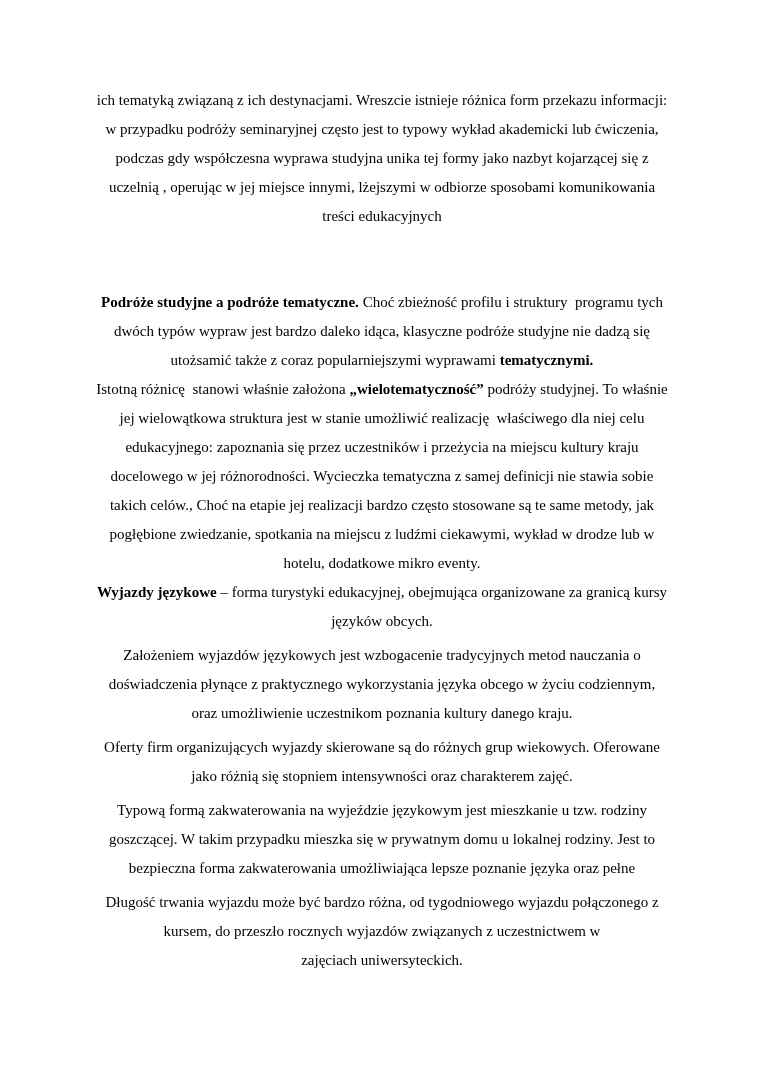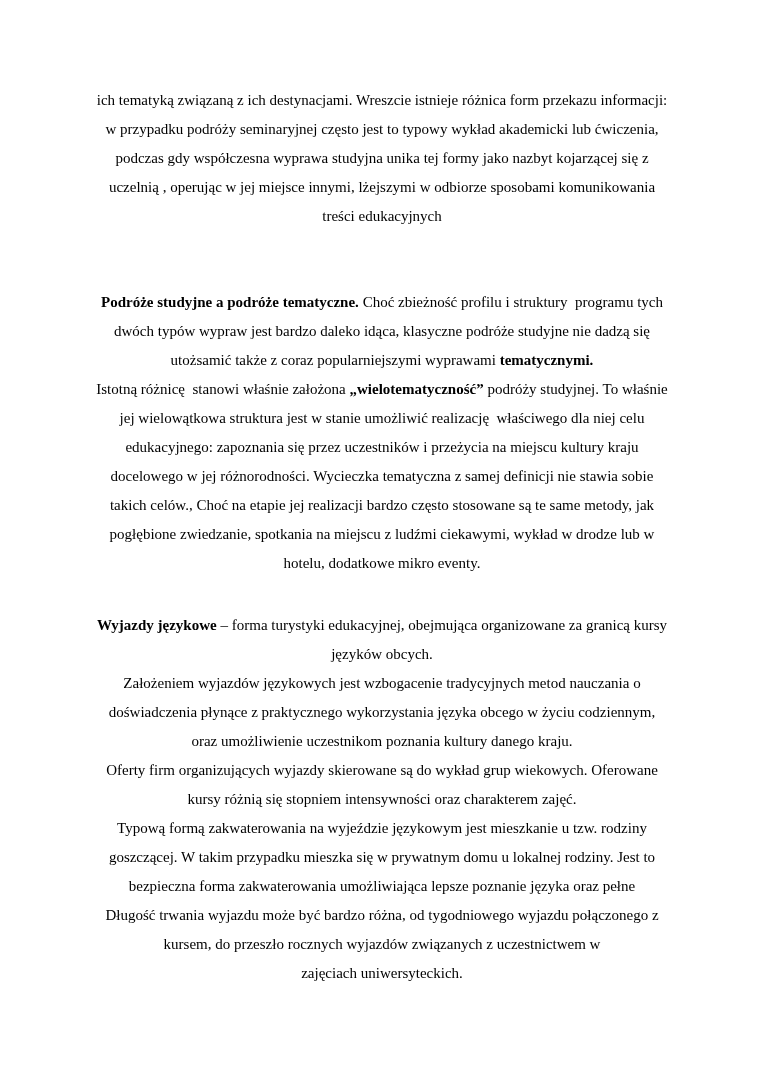--- a/index.html
+++ b/index.html
@@ -24,37 +24,37 @@
     line-height: 29px;
     overflow: hidden;
   }
   .para {
     margin: 0;
     white-space: pre-wrap;
     text-align: center;
   }
   .bold { font-weight: bold; }
   .gap-xl { margin-top: 57px; }
-  .gap-lg { margin-top: 33px; }
-  .gap-sm { }
+  .gap-lg { }
+  .gap-sm { margin-top: 5px; }
 </style>
 </head>
 <body>
 
 <div class="page">
 
   <p class="para"><span>ich tematyką związaną z ich destynacjami. Wreszcie istnieje różnica form przekazu informacji: w przypadku podróży seminaryjnej często jest to typowy wykład akademicki lub ćwiczenia, podczas gdy współczesna wyprawa studyjna unika tej formy jako nazbyt kojarzącej się z uczelnią , operując w jej miejsce innymi, lżejszymi w odbiorze sposobami komunikowania treści edukacyjnych</span></p>
 
   <p class="para gap-xl"><span class="bold">Podróże studyjne a podróże tematyczne.</span><span> Choć zbieżność profilu i struktury  programu tych dwóch typów wypraw jest bardzo daleko idąca, klasyczne podróże studyjne nie dadzą się utożsamić także z coraz popularniejszymi wyprawami </span><span class="bold">tematycznymi.</span><span>
 Istotną różnicę  stanowi właśnie założona </span><span class="bold">„wielotematyczność”</span><span> podróży studyjnej. To właśnie jej wielowątkowa struktura jest w stanie umożliwić realizację  właściwego dla niej celu edukacyjnego: zapoznania się przez uczestników i przeżycia na miejscu kultury kraju docelowego w jej różnorodności. Wycieczka tematyczna z samej definicji nie stawia sobie takich celów., Choć na etapie jej realizacji bardzo często stosowane są te same metody, jak pogłębione zwiedzanie, spotkania na miejscu z ludźmi ciekawymi, wykład w drodze lub w hotelu, dodatkowe mikro eventy.</span></p>
 
   <p class="para gap-lg"><span class="bold">Wyjazdy językowe</span><span> – forma turystyki edukacyjnej, obejmująca organizowane za granicą kursy języków obcych.</span></p>
 
   <p class="para gap-sm"><span>Założeniem wyjazdów językowych jest wzbogacenie tradycyjnych metod nauczania o doświadczenia płynące z praktycznego wykorzystania języka obcego w życiu codziennym, oraz umożliwienie uczestnikom poznania kultury danego kraju.</span></p>
 
-  <p class="para gap-sm"><span>Oferty firm organizujących wyjazdy skierowane są do wykład grup wiekowych. Oferowane kursy różnią się stopniem intensywności oraz charakterem zajęć.</span></p>
+  <p class="para gap-sm"><span>Oferty firm organizujących wyjazdy skierowane są do różnych grup wiekowych. Oferowane jako różnią się stopniem intensywności oraz charakterem zajęć.</span></p>
 
   <p class="para gap-sm"><span>Typową formą zakwaterowania na wyjeździe językowym jest mieszkanie u tzw. rodziny goszczącej. W takim przypadku mieszka się w prywatnym domu u lokalnej rodziny. Jest to bezpieczna forma zakwaterowania umożliwiająca lepsze poznanie języka oraz pełne</span></p>
 
   <p class="para gap-sm"><span>Długość trwania wyjazdu może być bardzo różna, od tygodniowego wyjazdu połączonego z kursem, do przeszło rocznych wyjazdów związanych z uczestnictwem w
 zajęciach uniwersyteckich.</span></p>
 
 </div>
 
 </body></html>

